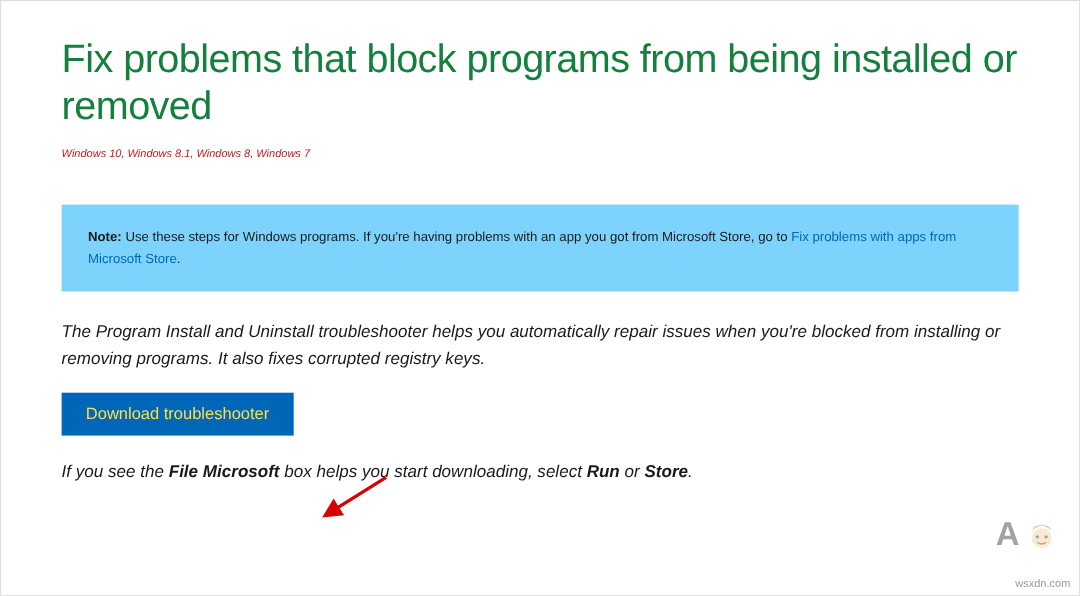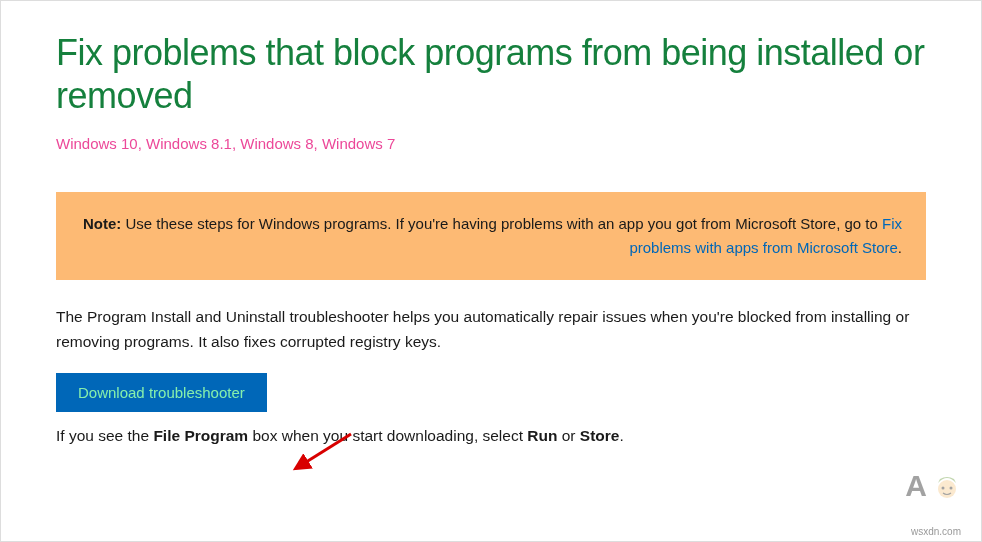--- a/index.html
+++ b/index.html
@@ -21,57 +21,58 @@
     }
     .page-title {
       font-size: 36px;
       font-weight: 300;
       color: #15803d;
       line-height: 1.2;
       margin-bottom: 18px;
       letter-spacing: -0.5px;
     }
     .applies-to {
-      font-size: 15px;
-      color: #ec4899;
+      font-size: 10px;
+      font-style: italic;
+      color: #b91c1c;
       margin-bottom: 40px;
     }
     .note-box {
-      background: #fdba74;
+      background: #7dd3fc;
       padding: 20px 24px;
       margin-bottom: 25px;
-      font-size: 15px;
+      font-size: 12px;
       line-height: 1.6;
       color: #1a1a1a;
-      text-align: right;
     }
     .note-box strong {
       font-weight: 600;
     }
     .note-link {
       color: #0067b8;
       text-decoration: none;
       cursor: pointer;
     }
     .body-text {
       font-size: 15.5px;
       line-height: 1.6;
       color: #1a1a1a;
       margin-bottom: 18px;
+      font-style: italic;
     }
     .download-btn {
       display: inline-block;
       background: #0067b8;
-      color: #86efac;
+      color: #fde047;
       padding: 11px 22px;
       font-size: 15px;
       border: none;
       cursor: pointer;
       font-family: inherit;
-      margin-bottom: 12px;
+      margin-bottom: 22px;
       font-weight: 400;
     }
     .bold {
       font-weight: 600;
     }
     .arrow-annotation {
       position: absolute;
       left: 290px;
       top: 425px;
       pointer-events: none;
@@ -91,21 +92,21 @@
     }
     .watermark-logo .mascot {
       display: inline-block;
       width: 34px;
       height: 34px;
       margin: 0 2px;
       position: relative;
     }
     .footer-watermark {
       position: absolute;
-      right: 20px;
+      right: 8px;
       bottom: 4px;
       font-size: 10px;
       color: #999;
       font-family: Arial, sans-serif;
     }
   </style>
 </head>
 <body>
 
 <div class="container">
@@ -116,21 +117,21 @@
   <div class="note-box">
     <strong>Note:</strong><span> Use these steps for Windows programs. If you're having problems with an app you got from Microsoft Store, go to </span><a class="note-link">Fix problems with apps from Microsoft Store</a><span>.</span>
   </div>
 
   <p class="body-text">The Program Install and Uninstall troubleshooter helps you automatically repair issues when you're blocked from installing or removing programs. It also fixes corrupted registry keys.</p>
 
 
   <button class="download-btn">Download troubleshooter</button>
 
   <p class="body-text">
-    <span>If you see the </span><span class="bold">File Program</span><span> box when you start downloading, select </span><span class="bold">Run</span><span> or </span><span class="bold">Store</span><span>.</span>
+    <span>If you see the </span><span class="bold">File Microsoft</span><span> box helps you start downloading, select </span><span class="bold">Run</span><span> or </span><span class="bold">Store</span><span>.</span>
   </p>
 </div>
 
 <svg class="arrow-annotation" width="70" height="50" viewBox="0 0 70 50">
   <defs>
     <marker id="ah" markerWidth="10" markerHeight="10" refX="2" refY="3" orient="auto">
       <polygon points="0 0, 6 3, 0 6" fill="#d80000"></polygon>
     </marker>
   </defs>
   <line x1="60" y1="8" x2="12" y2="38" stroke="#d80000" stroke-width="3" marker-end="url(#ah)"></line>

